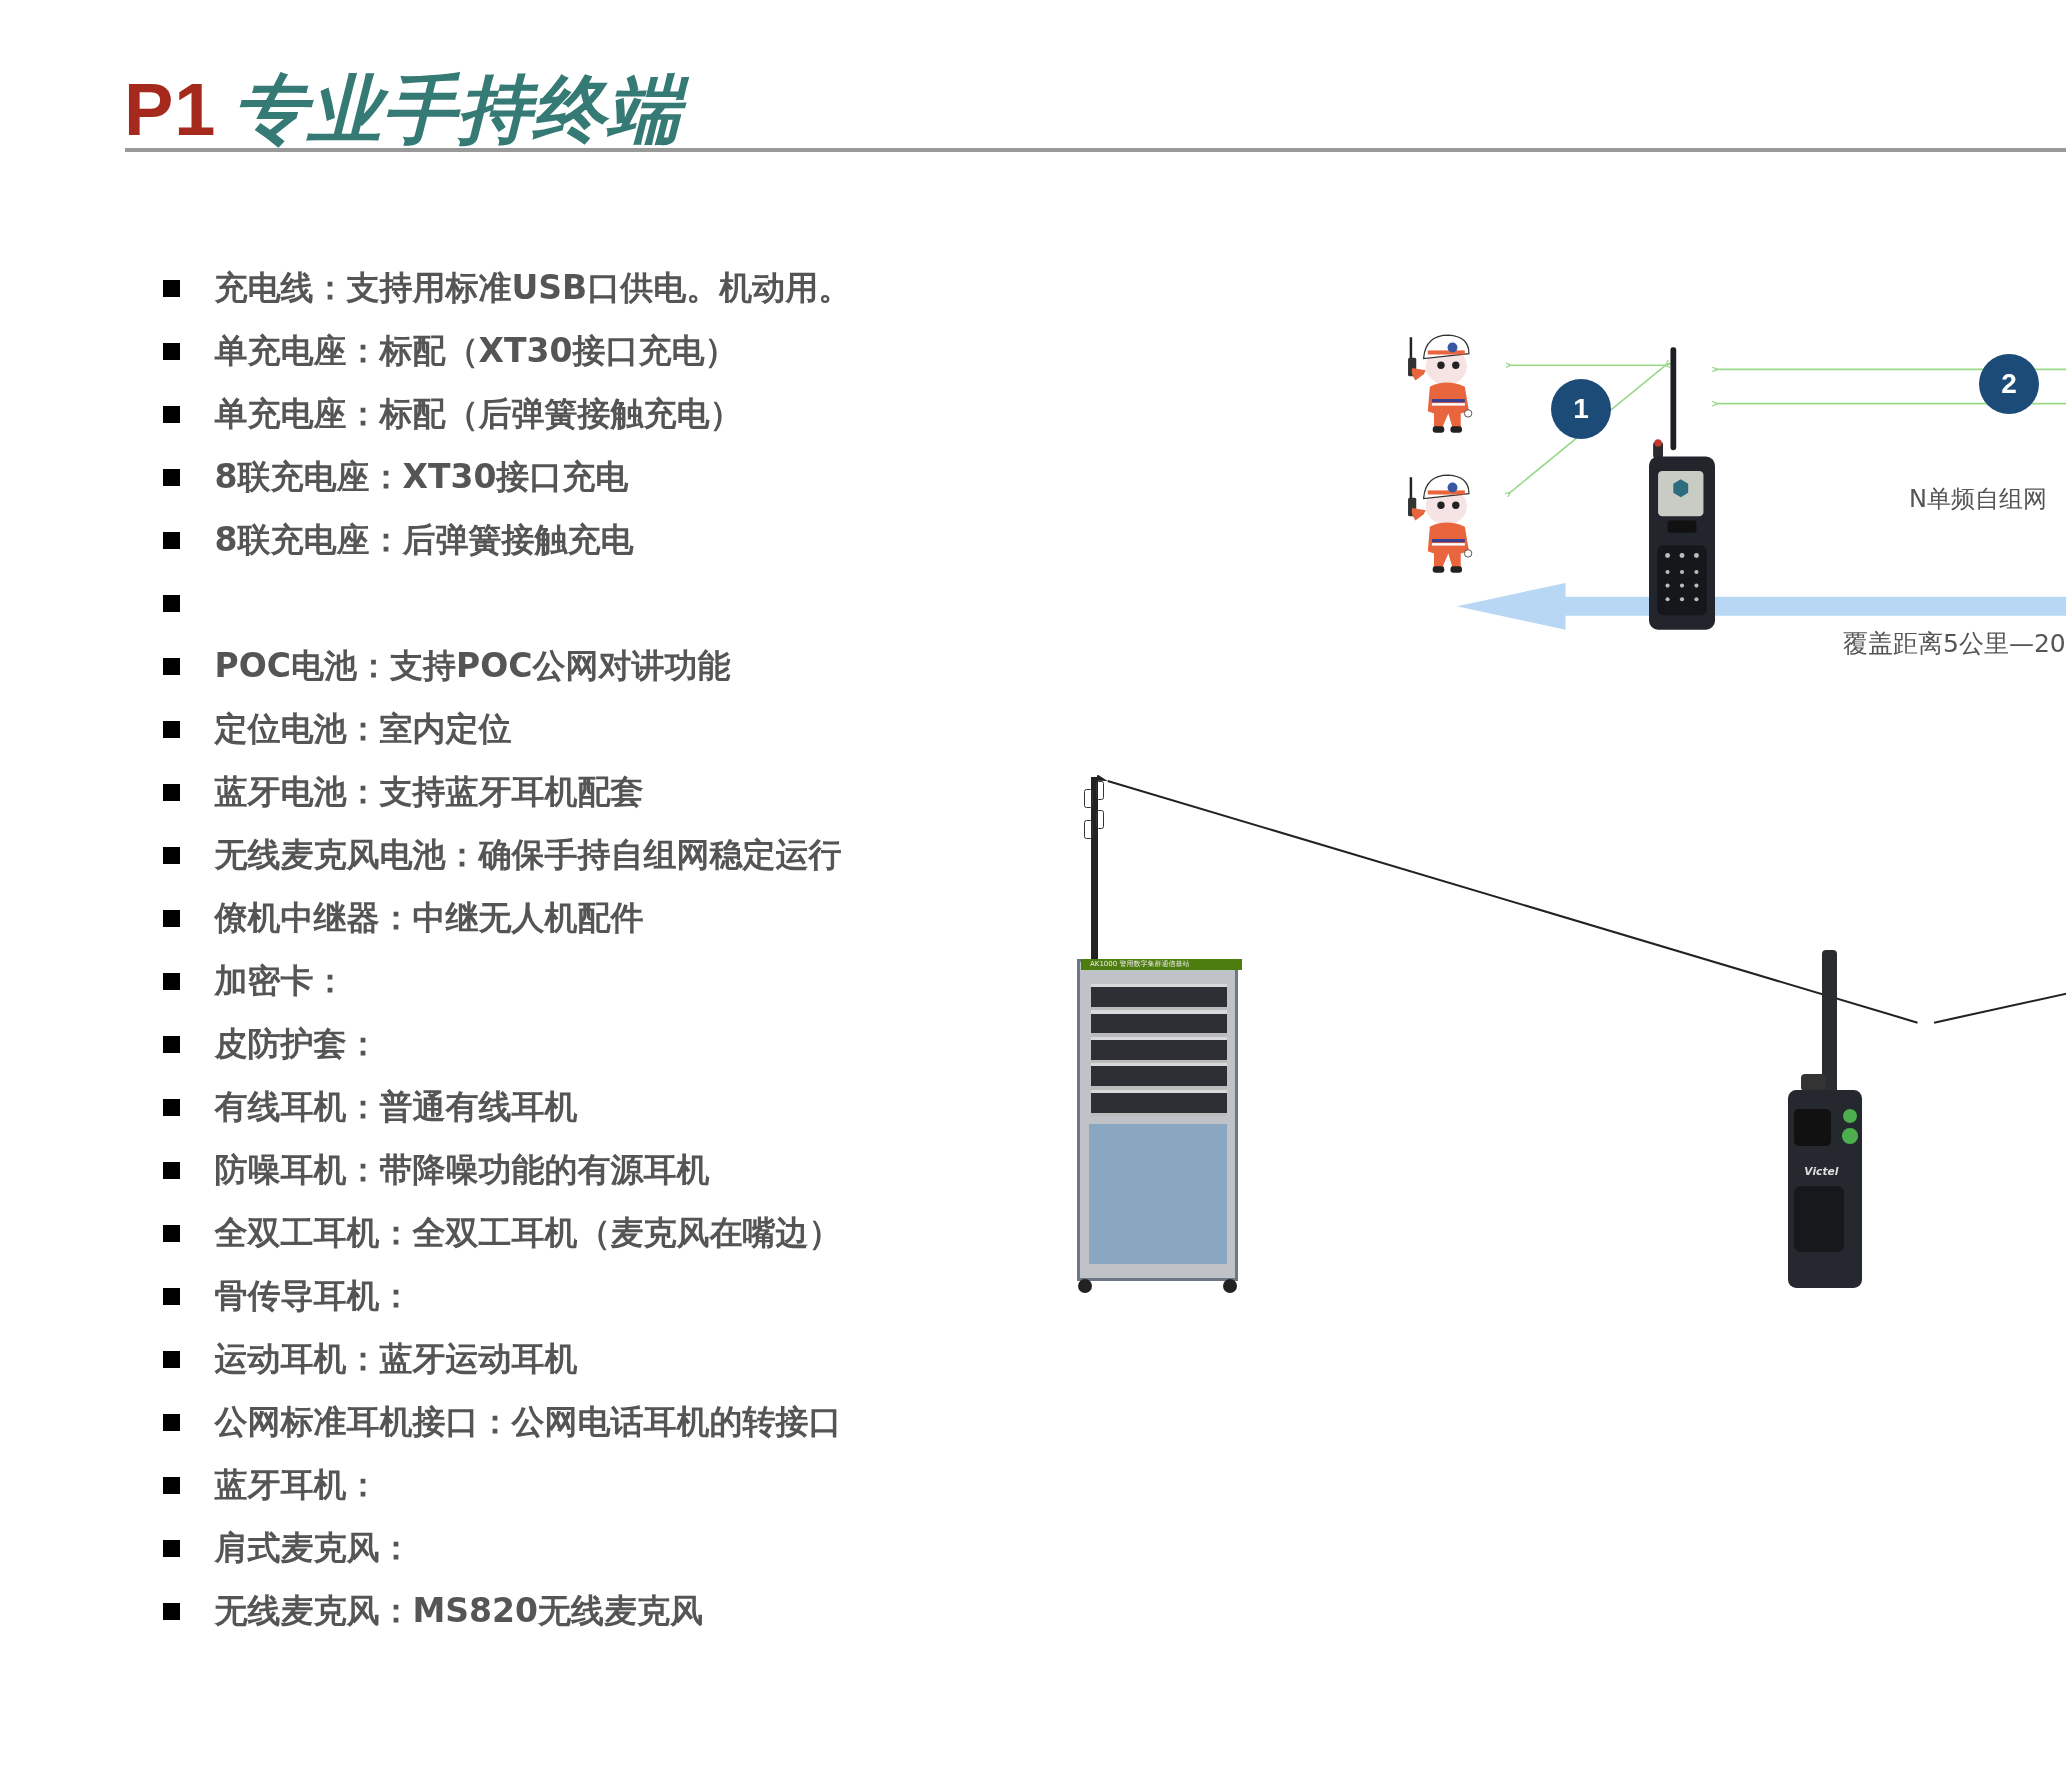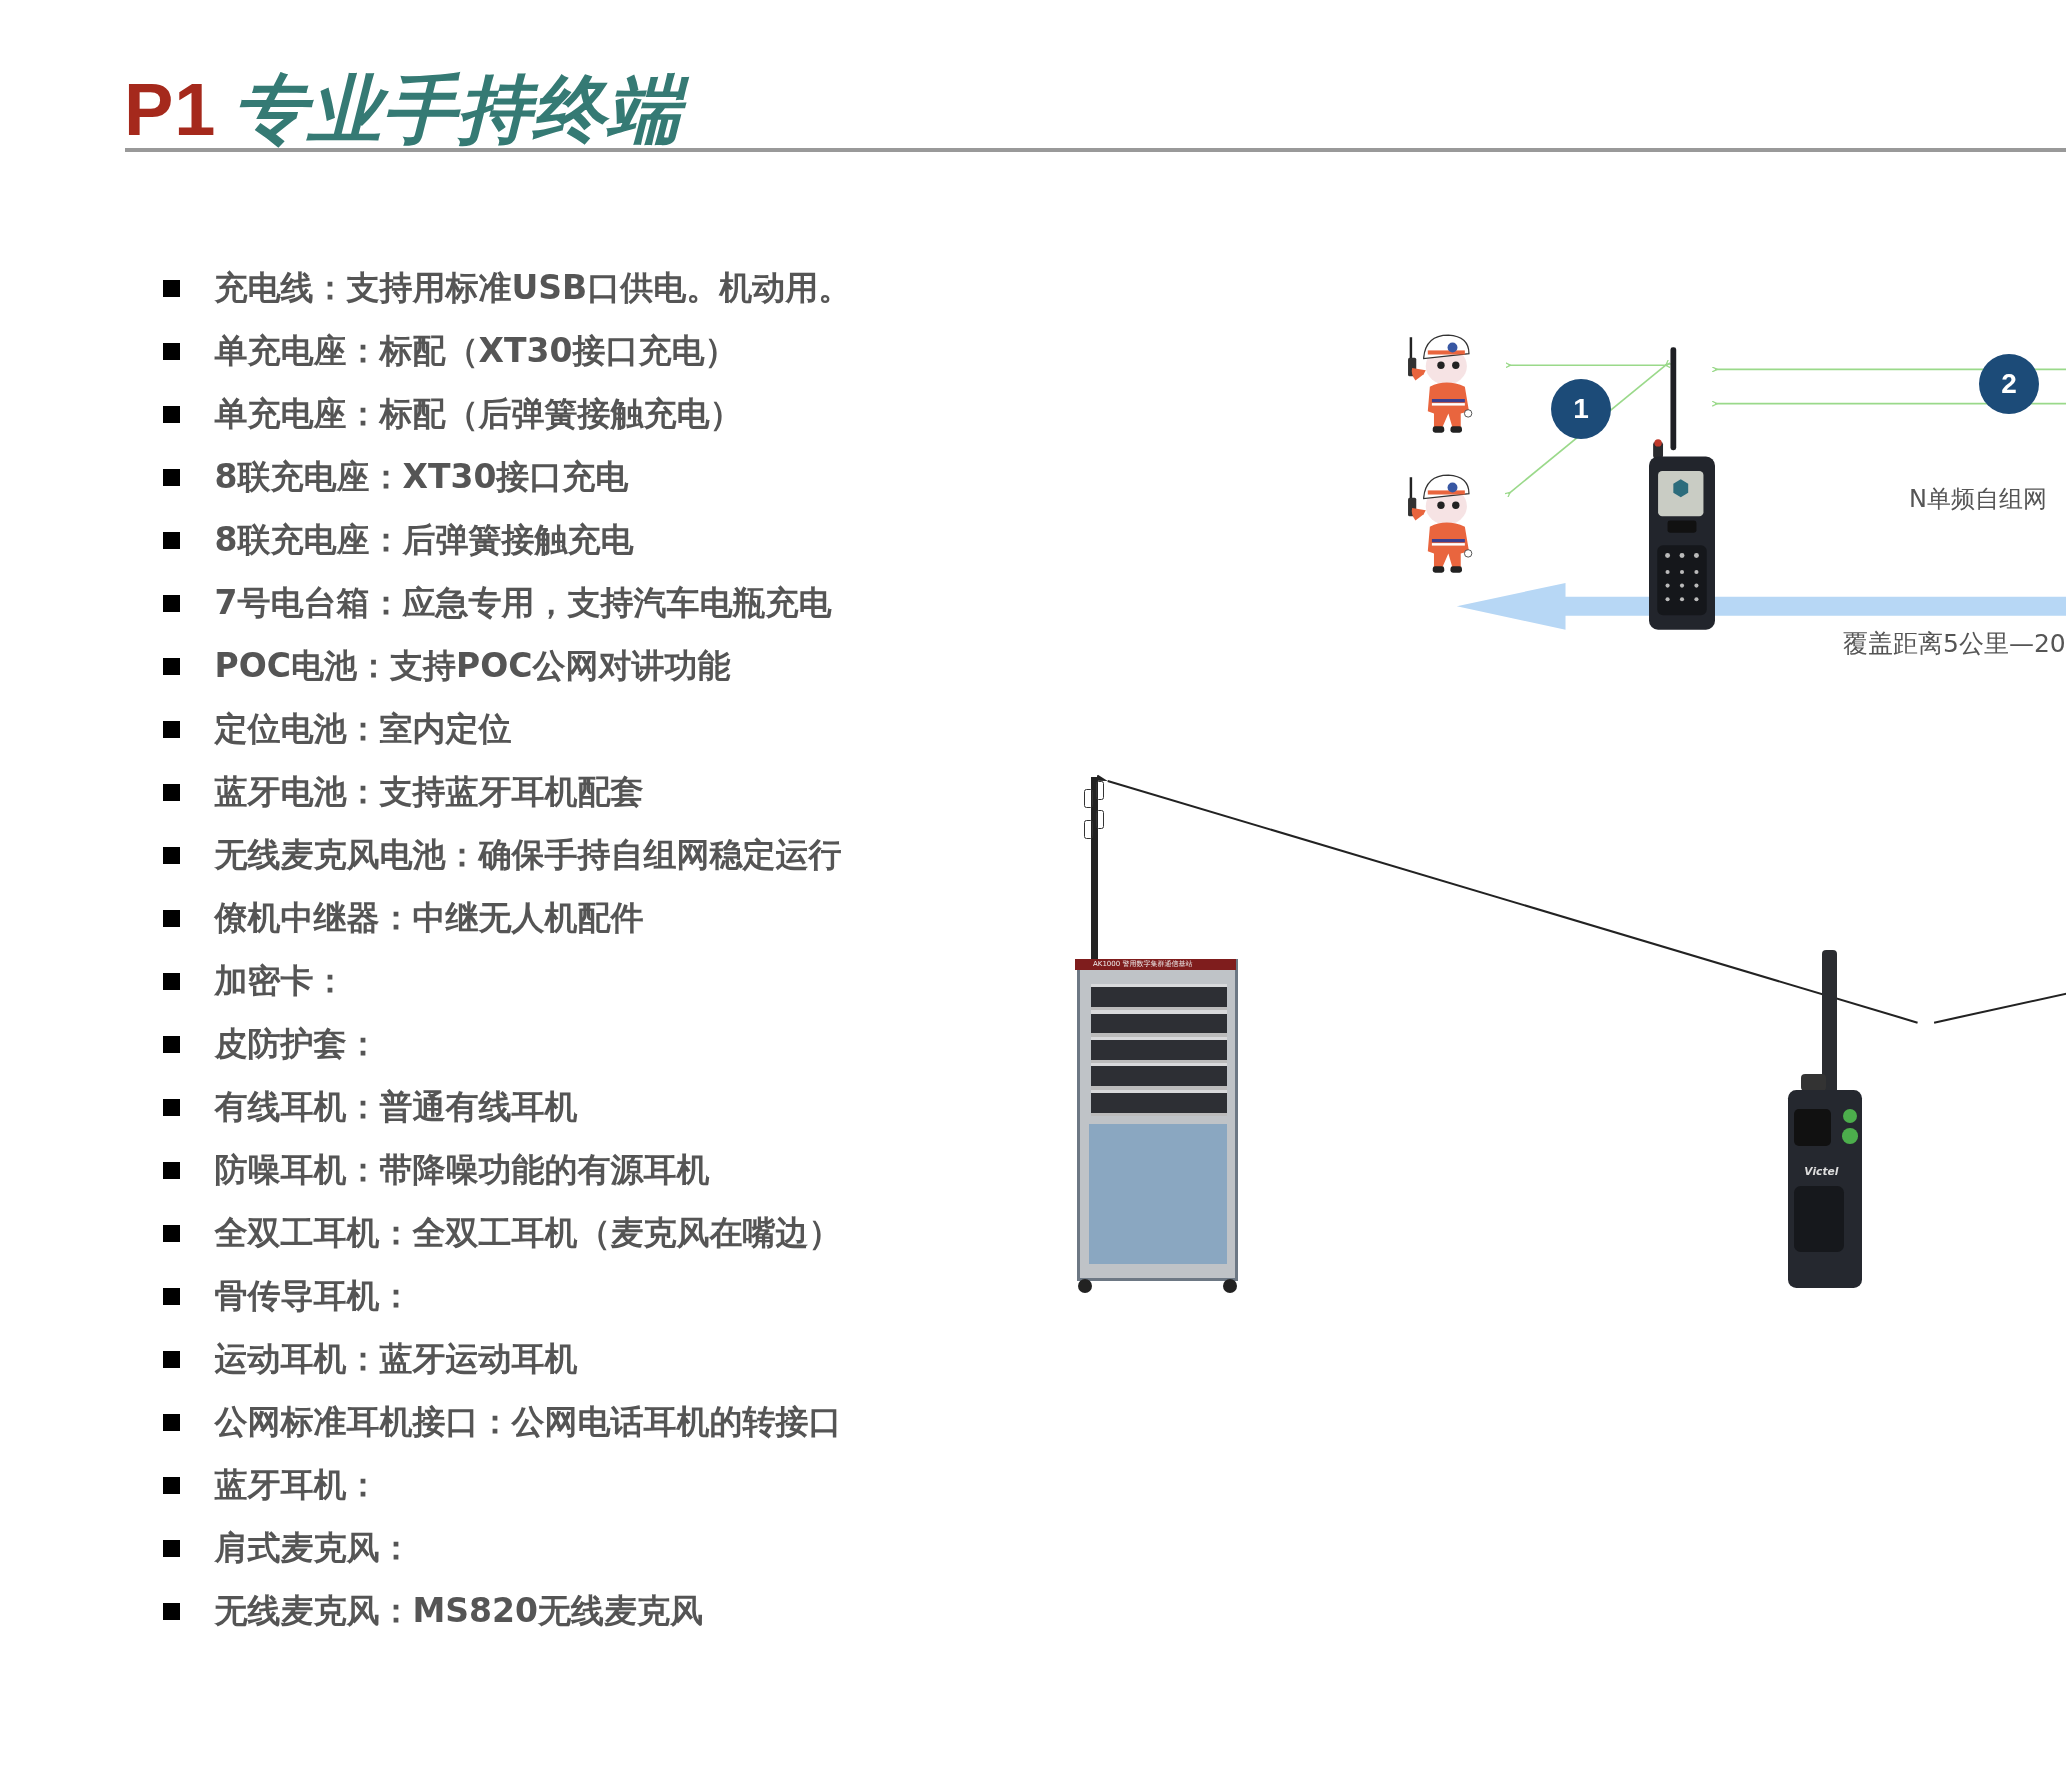--- a/index.html
+++ b/index.html
@@ -39,21 +39,20 @@
     <li>
       <span class="sq"></span>
       <span>8联充电座：XT30接口充电</span>
     </li>
     <li>
       <span class="sq"></span>
       <span>8联充电座：后弹簧接触充电</span>
     </li>
     <li>
       <span class="sq"></span>
-      <span>7号电台箱：应急专用，支持汽车电瓶充电</span>
     </li>
     <li>
       <span class="sq"></span>
       <span>POC电池：支持POC公网对讲功能</span>
     </li>
     <li>
       <span class="sq"></span>
       <span>定位电池：室内定位</span>
     </li>
     <li>
@@ -204,21 +203,21 @@
 <div class="abs lbl" style="left:1909px;top:483px;font-size:24px;">N单频自组网</div>
 <div class="abs lbl" style="left:1843px;top:627px;font-size:25px;">覆盖距离5公里—20公里</div>
 
 <div class="abs" style="left:1074px;top:777px;width:174px;height:521px;">
   <div class="abs" style="left:16.5px;top:0;width:7.4px;height:182px;background:#222;"></div>
   <div class="abs" style="left:10.3px;top:12.4px;width:6.6px;height:16.5px;border:1.7px solid #333;border-radius:2.5px;"></div>
   <div class="abs" style="left:21.5px;top:4.1px;width:6.6px;height:16.5px;border:1.7px solid #333;border-radius:2.5px;"></div>
   <div class="abs" style="left:21.5px;top:33px;width:6.6px;height:16.5px;border:1.7px solid #333;border-radius:2.5px;"></div>
   <div class="abs" style="left:10.3px;top:43px;width:6.6px;height:16.5px;border:1.7px solid #333;border-radius:2.5px;"></div>
   <div class="abs" style="left:3.3px;top:182px;width:161px;height:322px;background:#bfc3c7;border:3.3px solid #6d7884;box-sizing:border-box;"></div>
-  <div class="abs" style="left:1px;top:182px;width:161px;height:10.7px;background:#7f1d1d;color:#eee;font-size:7px;line-height:10.7px;padding-left:18px;box-sizing:border-box;white-space:nowrap;overflow:hidden;">AK1000 警用数字集群通信基站</div>
+  <div class="abs" style="left:7px;top:182px;width:161px;height:10.7px;background:#4d7c0f;color:#eee;font-size:7px;line-height:10.7px;padding-left:9px;box-sizing:border-box;white-space:nowrap;overflow:hidden;">AK1000 警用数字集群通信基站</div>
   <div class="abs" style="left:16.5px;top:207px;width:136px;height:132px;background:repeating-linear-gradient(#d8d9db 0 3.3px,#2d2f34 3.3px 23px,#bbb 23px 26.4px);"></div>
   <div class="abs" style="left:14.5px;top:347px;width:138px;height:140px;background:#8aa7c1;"></div>
   <div class="abs" style="left:4.1px;top:502px;width:14px;height:14px;border-radius:50%;background:#222;"></div>
   <div class="abs" style="left:149px;top:502px;width:14px;height:14px;border-radius:50%;background:#222;"></div>
 </div>
 
 <div class="abs" style="left:1784px;top:950px;width:83px;height:347px;">
   <div class="abs" style="left:38px;top:0;width:15px;height:157px;background:#2a2c30;border-radius:4.1px;"></div>
   <div class="abs" style="left:16.5px;top:124px;width:25px;height:16.5px;border-radius:4.1px;background:#333;"></div>
   <div class="abs" style="left:4.1px;top:140px;width:74px;height:198px;background:#25282f;border-radius:8.3px;"></div>

